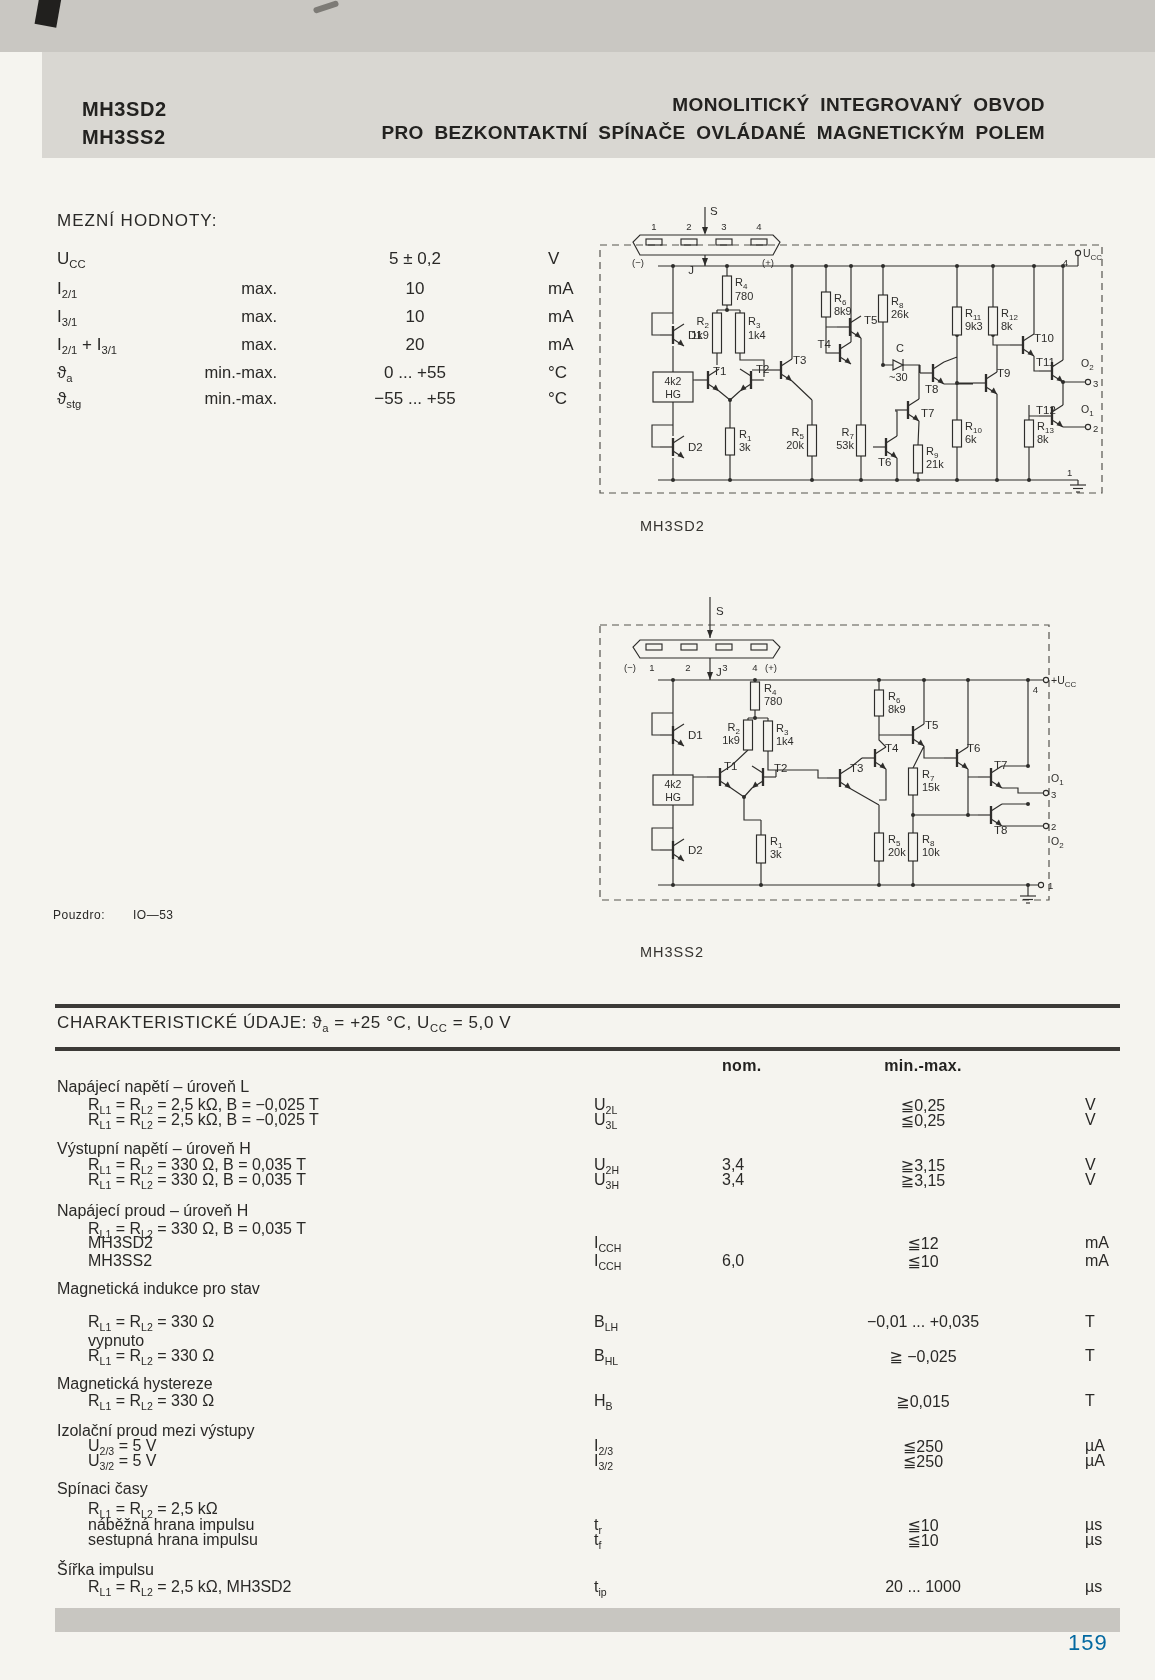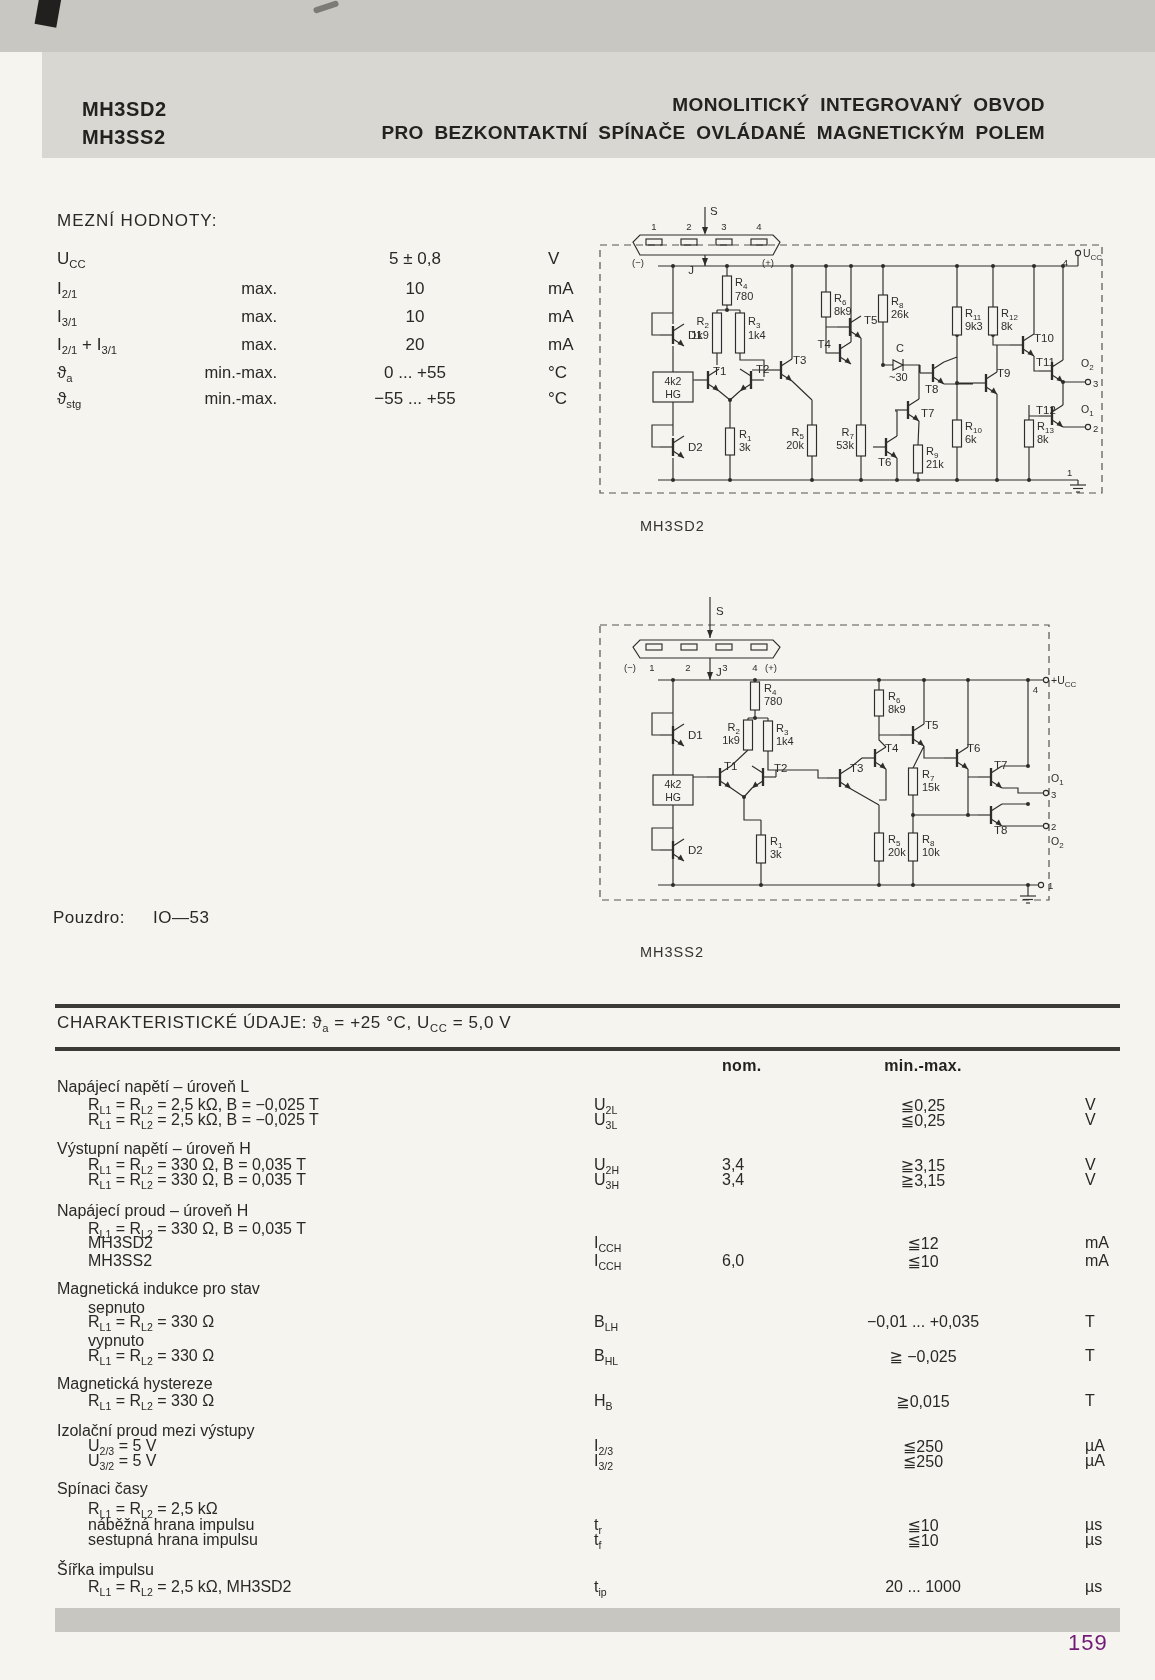--- a/index.html
+++ b/index.html
@@ -20,34 +20,34 @@
   
   .ltitle{left:57px;top:211px;font-size:17px;letter-spacing:1px;}
   .lrow{left:0;width:620px;height:22px;font-size:17px;}
   .lsym{position:absolute;left:57px;}
   .lq{position:absolute;left:117px;width:160px;text-align:right;font-size:16.5px;}
   .lv{position:absolute;left:330px;width:170px;text-align:center;}
   .lu{position:absolute;left:548px;}
   sub{font-size:66%;line-height:0;}
   
   .dcap{font-size:14.5px;letter-spacing:1px;color:#35332f;}
-  .pouzdro{left:53px;top:908px;font-size:17px;letter-spacing:.5px;text-align:right;}
+  .pouzdro{left:53px;top:908px;font-size:12px;letter-spacing:.5px;text-align:right;}
   .pouzdro .pv{margin-left:28px;}
   
   .rule{left:55px;width:1065px;height:3.5px;background:#3c3a37;}
   .ctitle{left:57px;top:1013px;font-size:17px;letter-spacing:.6px;}
   .chead{font-size:16px;font-weight:700;letter-spacing:.3px;color:#232220;}
   .cline{position:absolute;left:0;width:1155px;height:20px;font-size:16px;}
   .cg{position:absolute;left:57px;}
   .cc{position:absolute;left:88px;}
   .csym{position:absolute;left:594px;text-align:center;}
   .cnom{position:absolute;left:722px;width:80px;text-align:left;}
   .cmm{position:absolute;left:848px;width:150px;text-align:center;}
   .cu{position:absolute;left:1085px;}
-  .pagenum{left:1068px;top:1630px;font-size:22px;letter-spacing:1px;color:#701a75;}
+  .pagenum{left:1068px;top:1630px;font-size:22px;letter-spacing:1px;color:#0369a1;}
   
   svg{position:absolute;overflow:visible;}
   .w{stroke:#2e2d2b;stroke-width:1.15;fill:none;}
   .w2{stroke-width:2.3;}
   svg text{fill:#2e2d2b;font-family:"Liberation Sans",sans-serif;}
   .res{fill:#f5f4ef;stroke:#2e2d2b;stroke-width:1.15;}
   .dsh{fill:none;stroke:#56544f;stroke-width:1.2;stroke-dasharray:7 5;}
   .dot{fill:#2e2d2b;}
   .term{fill:#f5f4ef;stroke:#2e2d2b;stroke-width:1.1;}
   .ref{font-size:11px;} .val{font-size:11px;} .sb{font-size:8px;}
@@ -68,21 +68,21 @@
 
   <div class="abs hpart" style="top:98px">MH3SD2</div>
   <div class="abs hpart" style="top:126px">MH3SS2</div>
   <div class="abs htitle" style="top:94px">MONOLITICKÝ INTEGROVANÝ OBVOD</div>
   <div class="abs htitle" style="top:122px">PRO BEZKONTAKTNÍ SPÍNAČE OVLÁDANÉ MAGNETICKÝM POLEM</div>
 
   <div class="abs ltitle">MEZNÍ HODNOTY:</div>
   <div class="abs lrow" style="top:249px">
     <span class="lsym">U<sub>CC</sub></span>
     <span class="lq"></span>
-    <span class="lv">5 ± 0,8</span>
+    <span class="lv">5 ± 0,2</span>
     <span class="lu">V</span>
   </div>
   <div class="abs lrow" style="top:279px">
     <span class="lsym">I<sub>2/1</sub></span>
     <span class="lq">max.</span>
     <span class="lv">10</span>
     <span class="lu">mA</span>
   </div>
   <div class="abs lrow" style="top:307px">
     <span class="lsym">I<sub>3/1</sub></span>
@@ -534,23 +534,20 @@
   <div class="abs cline" style="top:1252px">
     <span class="cc">MH3SS2</span>
     <span class="csym">I<sub>CCH</sub></span>
     <span class="cnom">6,0</span>
     <span class="cmm">≦10</span>
     <span class="cu">mA</span>
   </div>
   <div class="abs cline" style="top:1280px">
       <span class="cg">Magnetická indukce pro stav</span>
     </div>
-  <div class="abs cline" style="top:1299px">
-    <span class="cc">sepnuto</span>
-  </div>
   <div class="abs cline" style="top:1313px">
     <span class="cc">R<sub>L1</sub> = R<sub>L2</sub> = 330 Ω</span>
     <span class="csym">B<sub>LH</sub></span>
     <span class="cmm">−0,01 ... +0,035</span>
     <span class="cu">T</span>
   </div>
   <div class="abs cline" style="top:1332px">
     <span class="cc">vypnuto</span>
   </div>
   <div class="abs cline" style="top:1347px">

